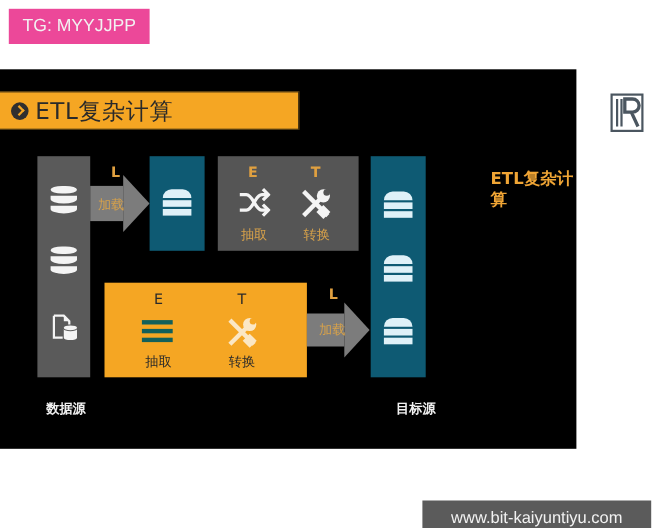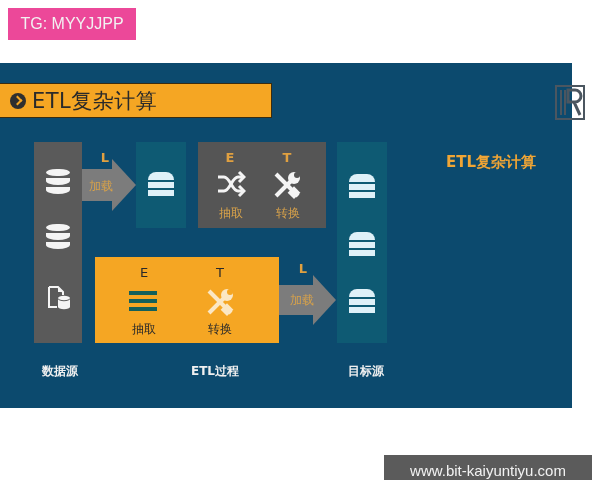--- a/index.html
+++ b/index.html
@@ -8,21 +8,21 @@
     background:#ffffff;
     font-family:"DejaVu Sans", "Liberation Sans", sans-serif;
   }
   .abs { position:absolute; }
   .tg-badge {
     left:8px; top:8px; width:128px; height:32px; background:#ec4899;
     color:#f2f2f2; font-family:"Liberation Sans", sans-serif; font-size:16px;
     line-height:32px; text-align:center;
   }
   .slide {
-    left:0; top:63px; width:572px; height:345px; background:#0c4a6e;
+    left:0; top:63px; width:524px; height:345px; background:#000000;
   }
   .header-bar {
     left:0; top:20px; width:272px; height:35px; background:#f5a623;
     border:1px solid #3a2c10; border-left:none; box-sizing:border-box;
     display:flex; align-items:center;
   }
   .header-bar .chev {
     width:16px; height:16px; border-radius:50%; background:#2f2f2f;
     margin-left:10px; margin-right:6px; position:relative;
   }
@@ -163,21 +163,20 @@
         <path d="M4 26 L20 10" stroke="#fbe7c4" stroke-width="4"></path>
         <circle cx="22" cy="8" r="6" fill="#fbe7c4"></circle>
         <circle cx="25" cy="5" r="3" fill="#f5a623"></circle>
         <path d="M4 4 L26 26" stroke="#fbe7c4" stroke-width="4"></path>
         <rect x="18" y="18" width="9" height="9" transform="rotate(45 22 22)" fill="#fbe7c4"></rect>
       </svg>
     </div>
     <div class="cn-lbl cn-lbl-dark" style="left:29px; top:64px;">抽取</div>
     <div class="cn-lbl cn-lbl-dark" style="left:105px; top:64px;">转换</div>
   </div>
-  <div class="bottom-lbl" style="left:175px; top:300px; width:80px;">ETL过程</div>
 
   <div class="abs arrow" style="left:279px; top:212px; width:58px; height:50px;">
     <div class="body" style="left:0; top:10px; width:34px; height:30px;"></div>
     <div class="tip" style="left:34px; top:0; border-width:25px 0 25px 23px;"></div>
     <div class="arrow-lbl" style="left:11px; top:17px;">加载</div>
   </div>
   <div class="letter" style="left:293px; top:198px;">L</div>
 
   <div class="abs target-col col-teal">
     <div class="db-stack" style="left:12px; top:32px;">
@@ -189,18 +188,18 @@
       <span style="top:0;height:8px;border-radius:8px 8px 0 0;"></span>
       <span style="top:10px;height:6px;"></span>
       <span style="top:18px;height:6px;"></span>
     </div>
     <div class="db-stack" style="left:12px; top:147px;">
       <span style="top:0;height:8px;border-radius:8px 8px 0 0;"></span>
       <span style="top:10px;height:6px;"></span>
       <span style="top:18px;height:6px;"></span>
     </div>
   </div>
-  <div class="bottom-lbl" style="left:336px; top:300px; width:60px;">目标源</div>
+  <div class="bottom-lbl" style="left:348px; top:300px; width:60px;">目标源</div>
 
   <div class="abs right-title">ETL复杂计算</div>
 </div>
 
 <div class="abs url-badge">www.bit-kaiyuntiyu.com</div>
 
 </body></html>

